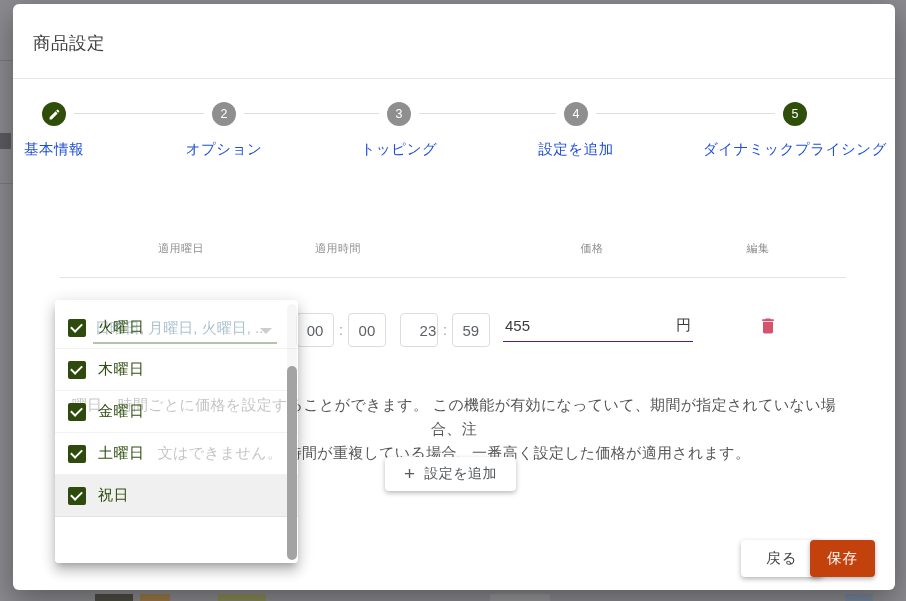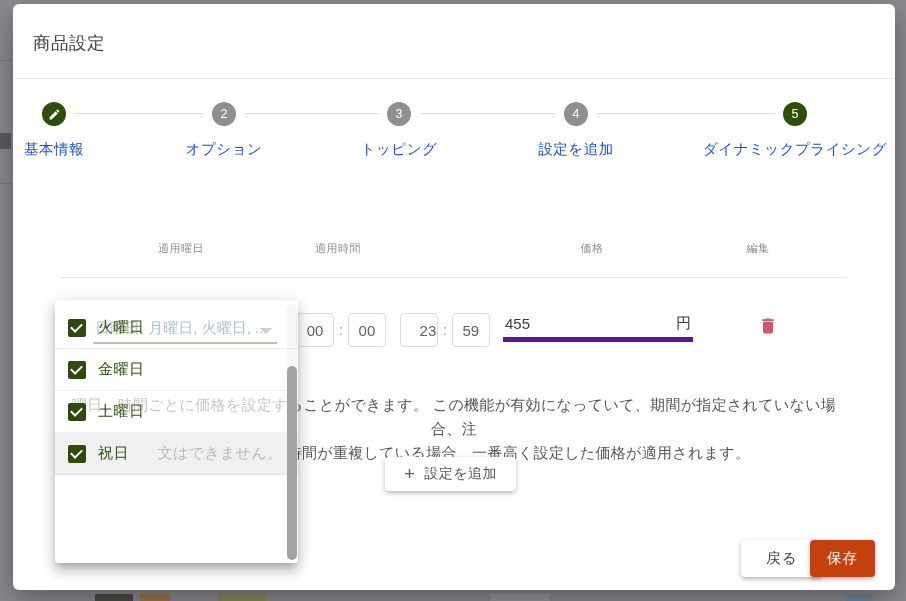--- a/index.html
+++ b/index.html
@@ -63,21 +63,21 @@
   .time-group { position:absolute; left:283px; top:309px; display:flex; align-items:center; gap:4px; }
   .tbox {
     width:38px; height:34px; border:1px solid #d9dce0; border-radius:4px; background:#fff;
     display:flex; align-items:center; justify-content:center; font-size:15px; color:#5d6166;
   }
   .colon { color:#9aa0a6; font-size:14px; padding:0 1px; }
   .pair-gap { margin-left:10px;padding-left:18px; }
 
   .price-wrap {
     position:absolute; left:490px; top:307px; width:190px; height:31px;
-    border-bottom:5px solid #4c1d95;
+    border-bottom:1px solid #4c1d95;
     display:flex; justify-content:space-between; align-items:center; padding:0 2px 2px 2px;
     font-size:15px; color:#3c3c3c;
   }
   .trash-btn { position:absolute; left:745px; top:311px; width:22px; height:24px; cursor:pointer; }
   .trash-svg { width:20px; height:22px; fill:#d4546e; }
 
   
   .description {
     position:absolute; left:47px; top:389px; width:788px;
     text-align:center; font-size:15px; color:#565656; line-height:24px; letter-spacing:.3px;
@@ -238,20 +238,24 @@
   <div class="btn-back">戻る</div>
   <div class="btn-save">保存</div>
 
   <div class="dropdown">
     <div class="dd-item normal">
       <span class="checkbox"></span>
       <span class="dd-label">火曜日</span>
     </div>
     <div class="dd-item normal">
       <span class="checkbox"></span>
+      <span class="dd-label">木曜日</span>
+    </div>
+    <div class="dd-item normal">
+      <span class="checkbox"></span>
       <span class="dd-label">金曜日</span>
     </div>
     <div class="dd-item normal">
       <span class="checkbox"></span>
       <span class="dd-label">土曜日</span>
     </div>
     <div class="dd-item hover">
       <span class="checkbox"></span>
       <span class="dd-label">祝日</span>
     </div>

